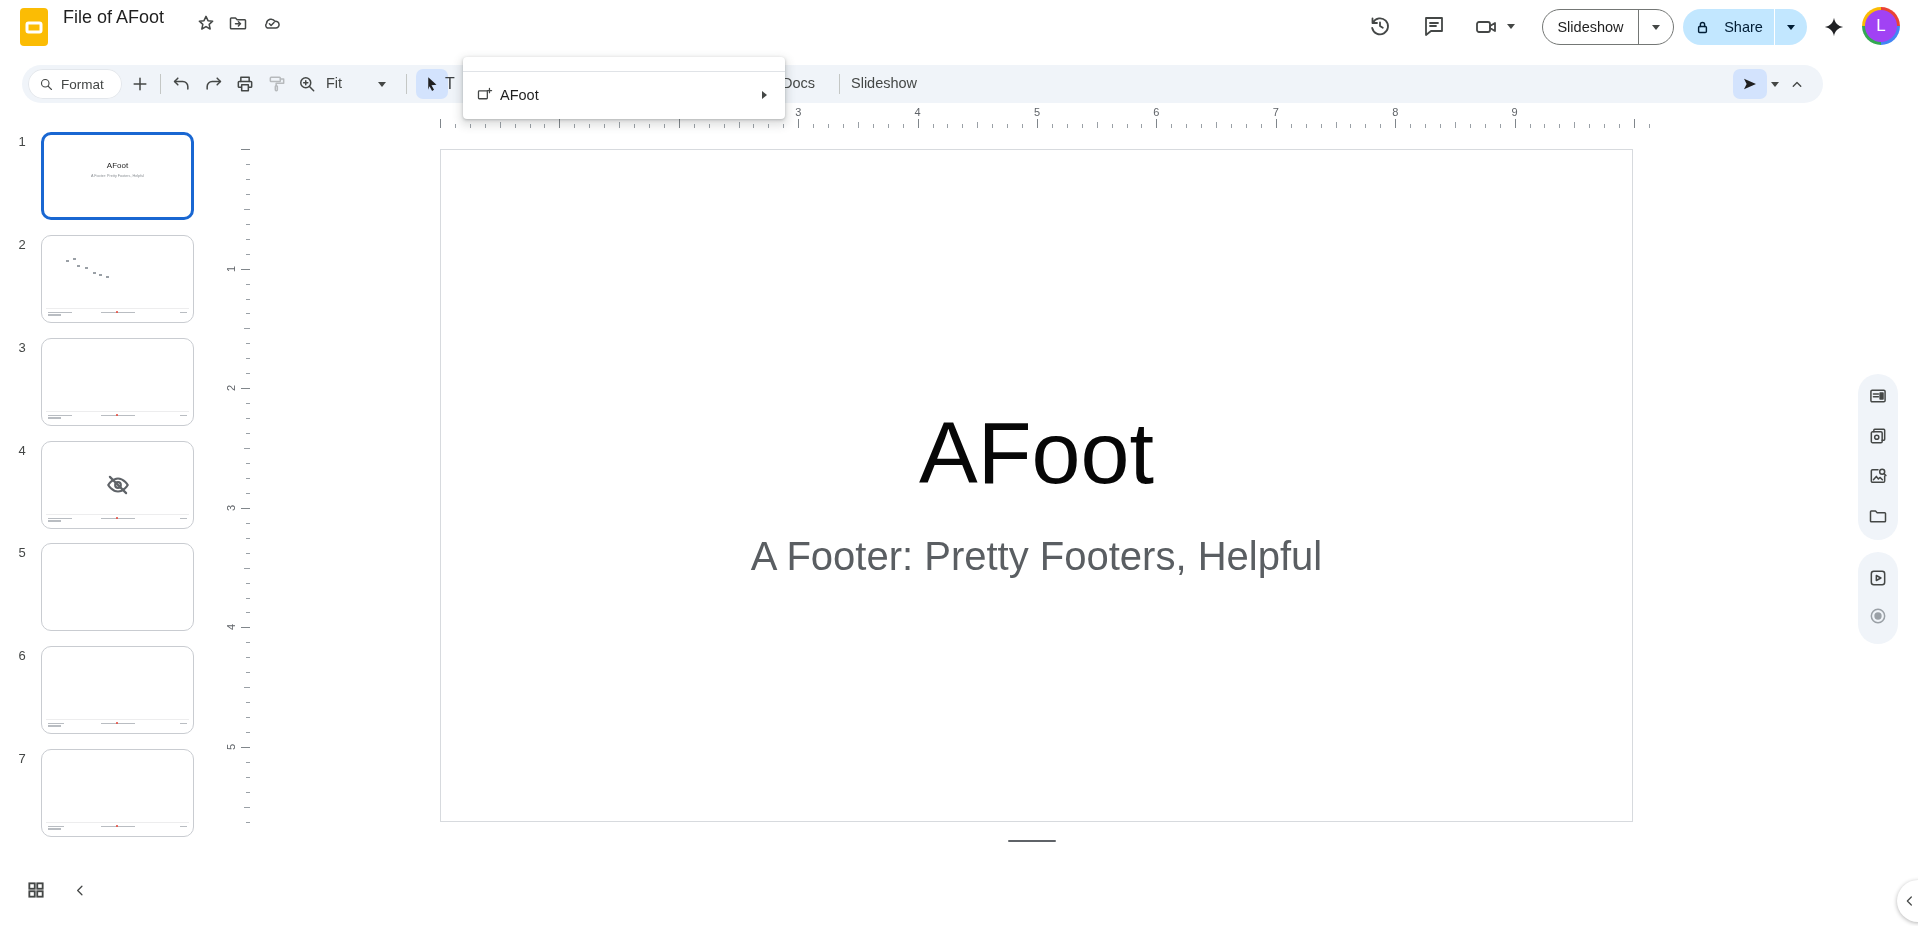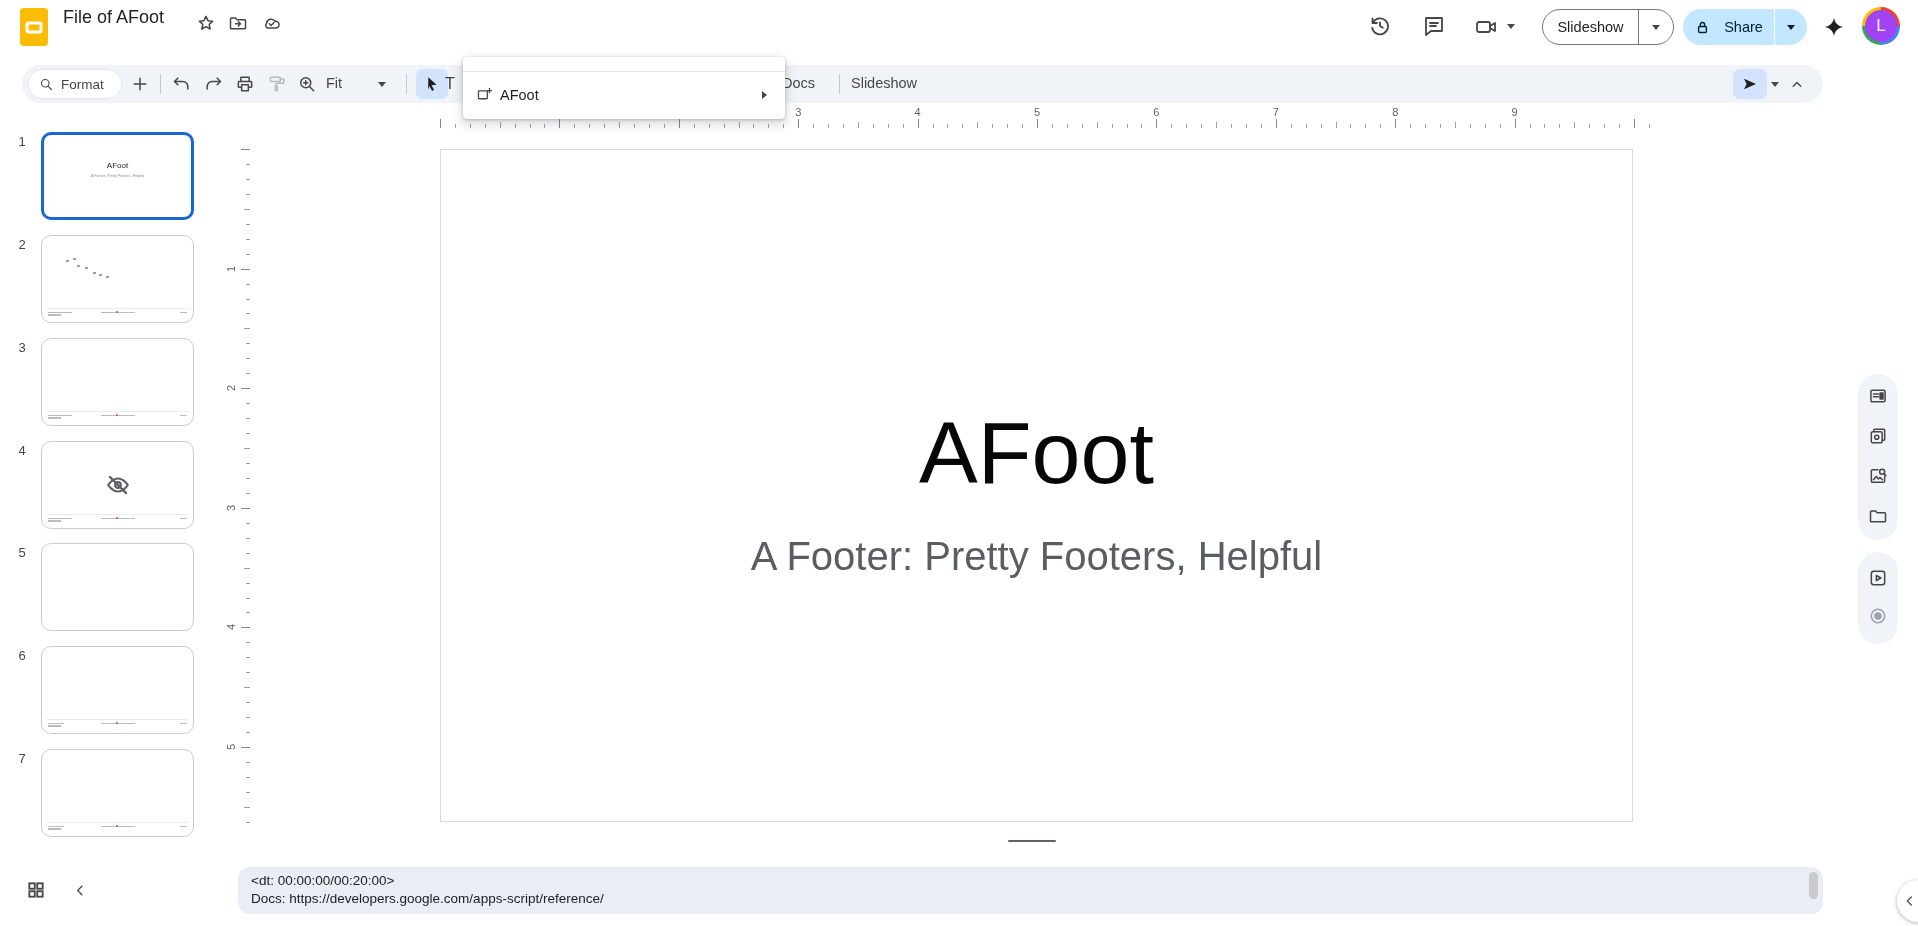--- a/index.html
+++ b/index.html
@@ -470,25 +470,20 @@
         </div>
     </div>
   </div>
 
   <div class="slide-page">
     <div class="slide-title">AFoot</div>
     <div class="slide-subtitle">A Footer: Pretty Footers, Helpful</div>
   </div>
   <div class="notes-handle"></div>
 
-  <div class="notes">
-    <div class="notes-line" style="top:6px;">&lt;dt: 00:00:00/00:20:00&gt;</div>
-    <div class="notes-line" style="top:24px;">Docs: https://developers.google.com/apps-script/reference/</div>
-    <div class="notes-scrollbar"></div>
-  </div>
 
   <div class="abs" style="left:26px;top:880px;">
     <svg width="20" height="20" viewBox="0 0 24 24" style="stroke:#444746;fill:none;stroke-width:2.2;">
         <rect x="4" y="4" width="6.5" height="6.5"></rect>
         <rect x="13.5" y="4" width="6.5" height="6.5"></rect>
         <rect x="4" y="13.5" width="6.5" height="6.5"></rect>
         <rect x="13.5" y="13.5" width="6.5" height="6.5"></rect>
       </svg>
   </div>
   <div class="abs" style="left:72px;top:882px;">

